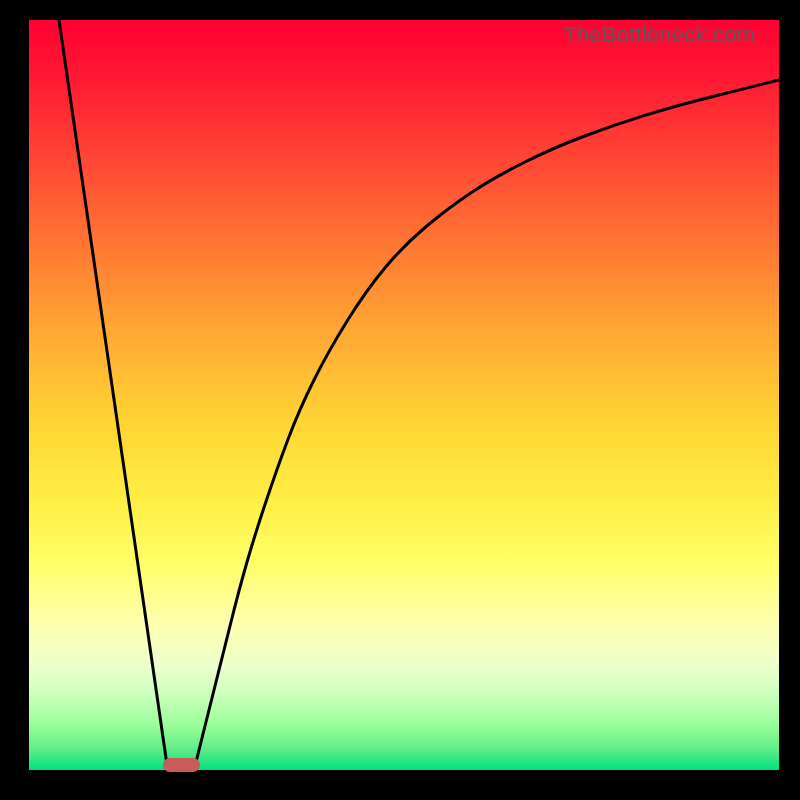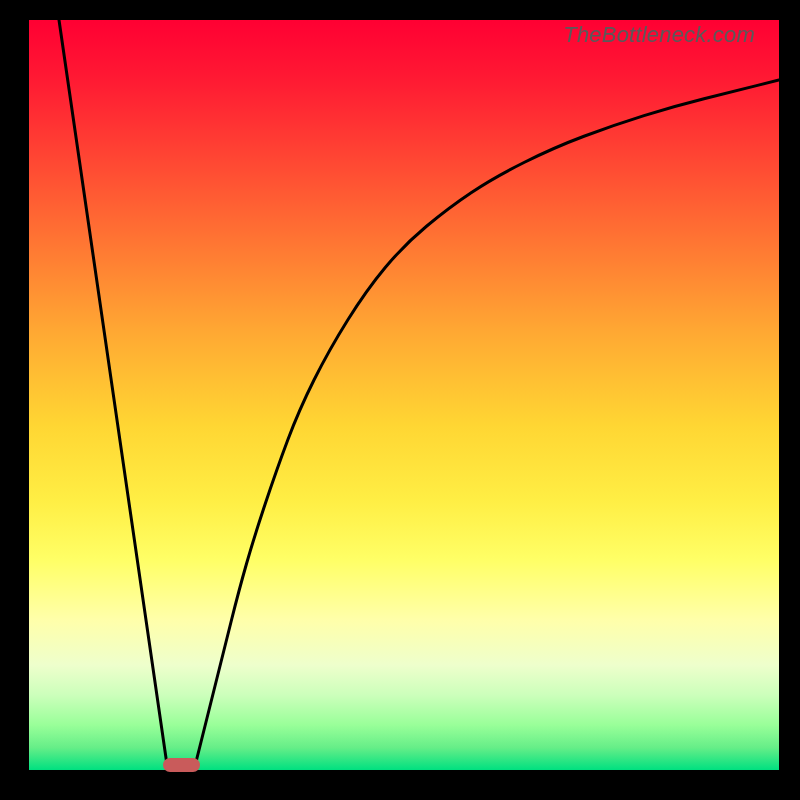--- a/index.html
+++ b/index.html
@@ -8,21 +8,20 @@
     width: 800px;
     height: 800px;
     background: #000;
     overflow: hidden;
   }
   .chart-container {
     position: relative;
     width: 800px;
     height: 800px;
     background: #000;
-    font-style: italic;
   }
   .plot-area {
     position: absolute;
     left: 29px;
     top: 20px;
     width: 750px;
     height: 750px;
     background: linear-gradient(to bottom,
       #ff0033 0%,
       #ff1a33 8%,

